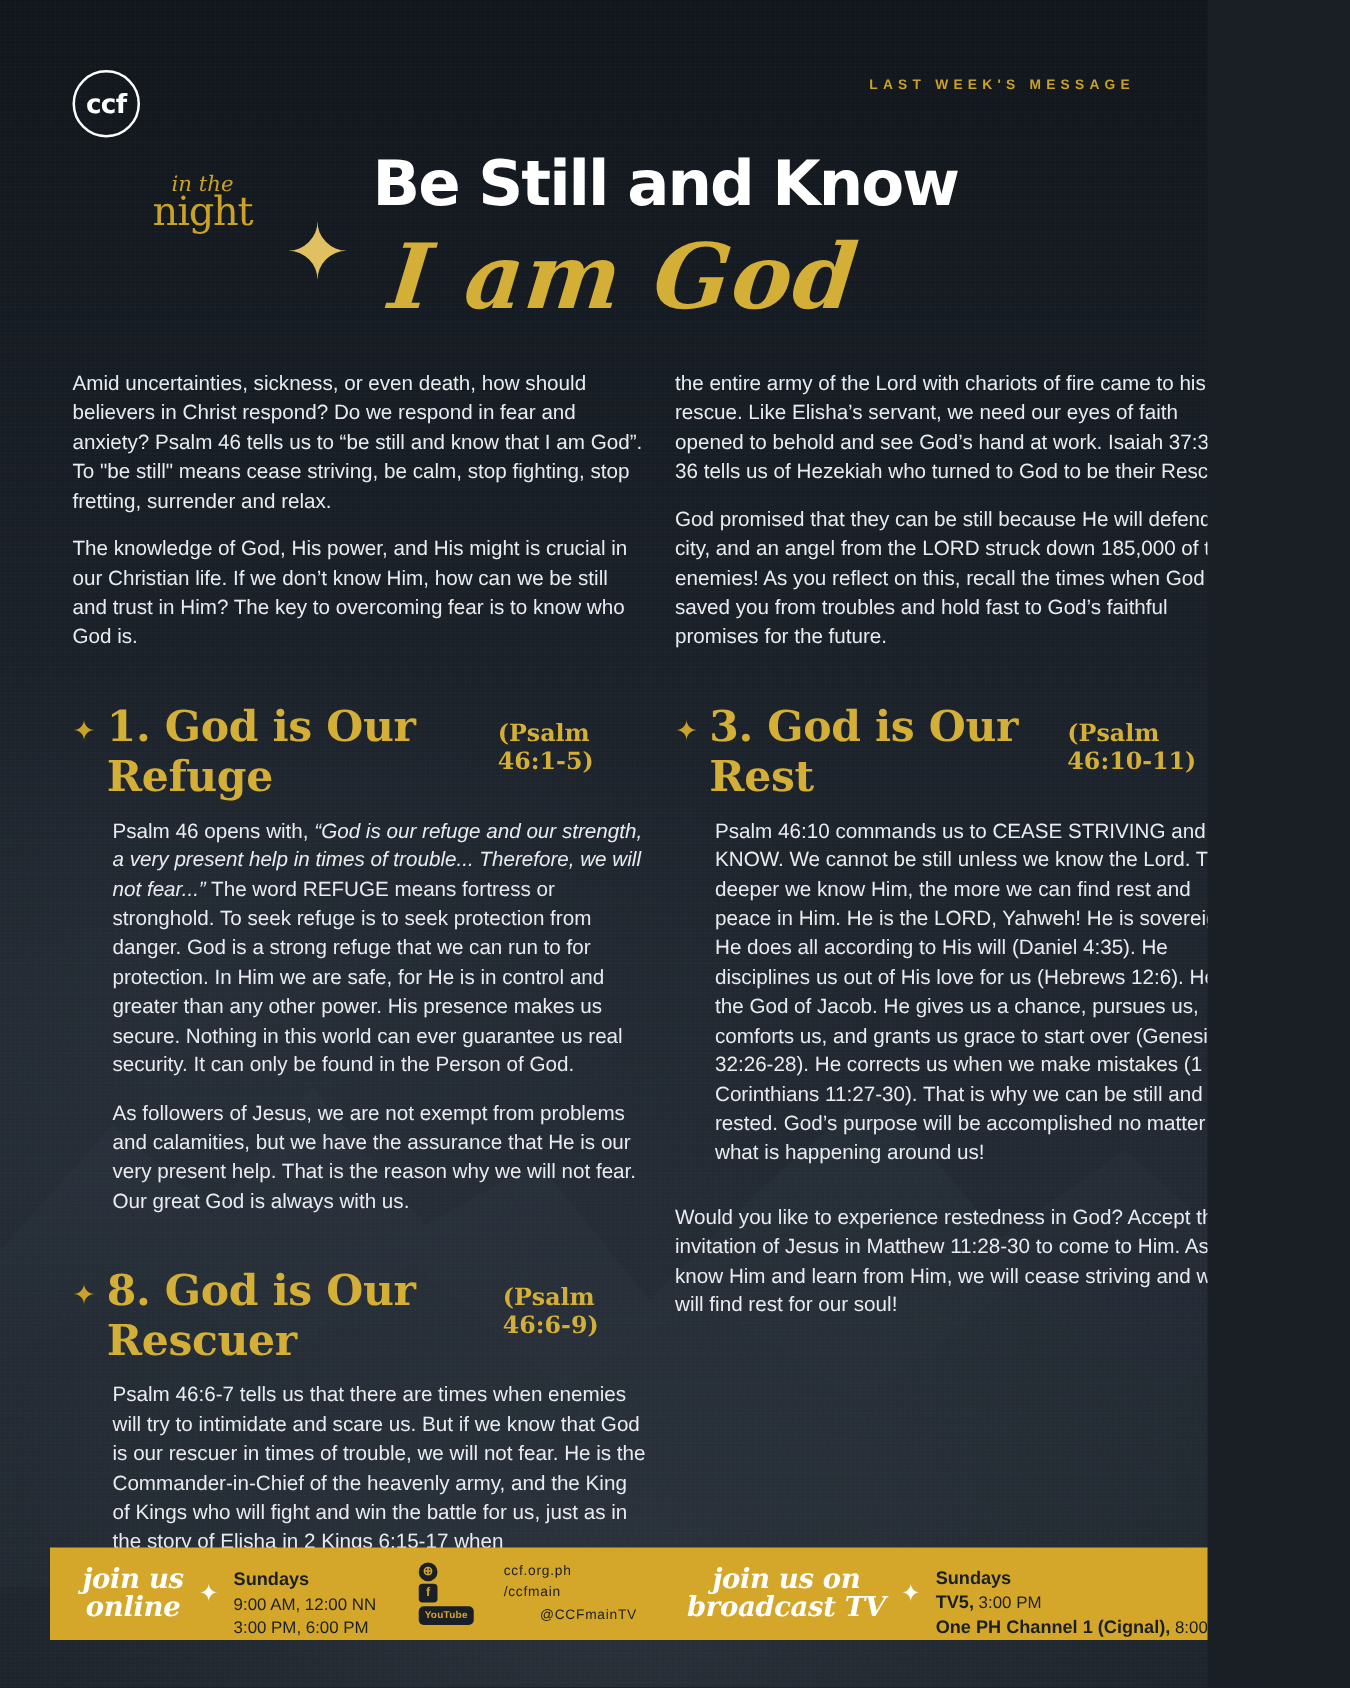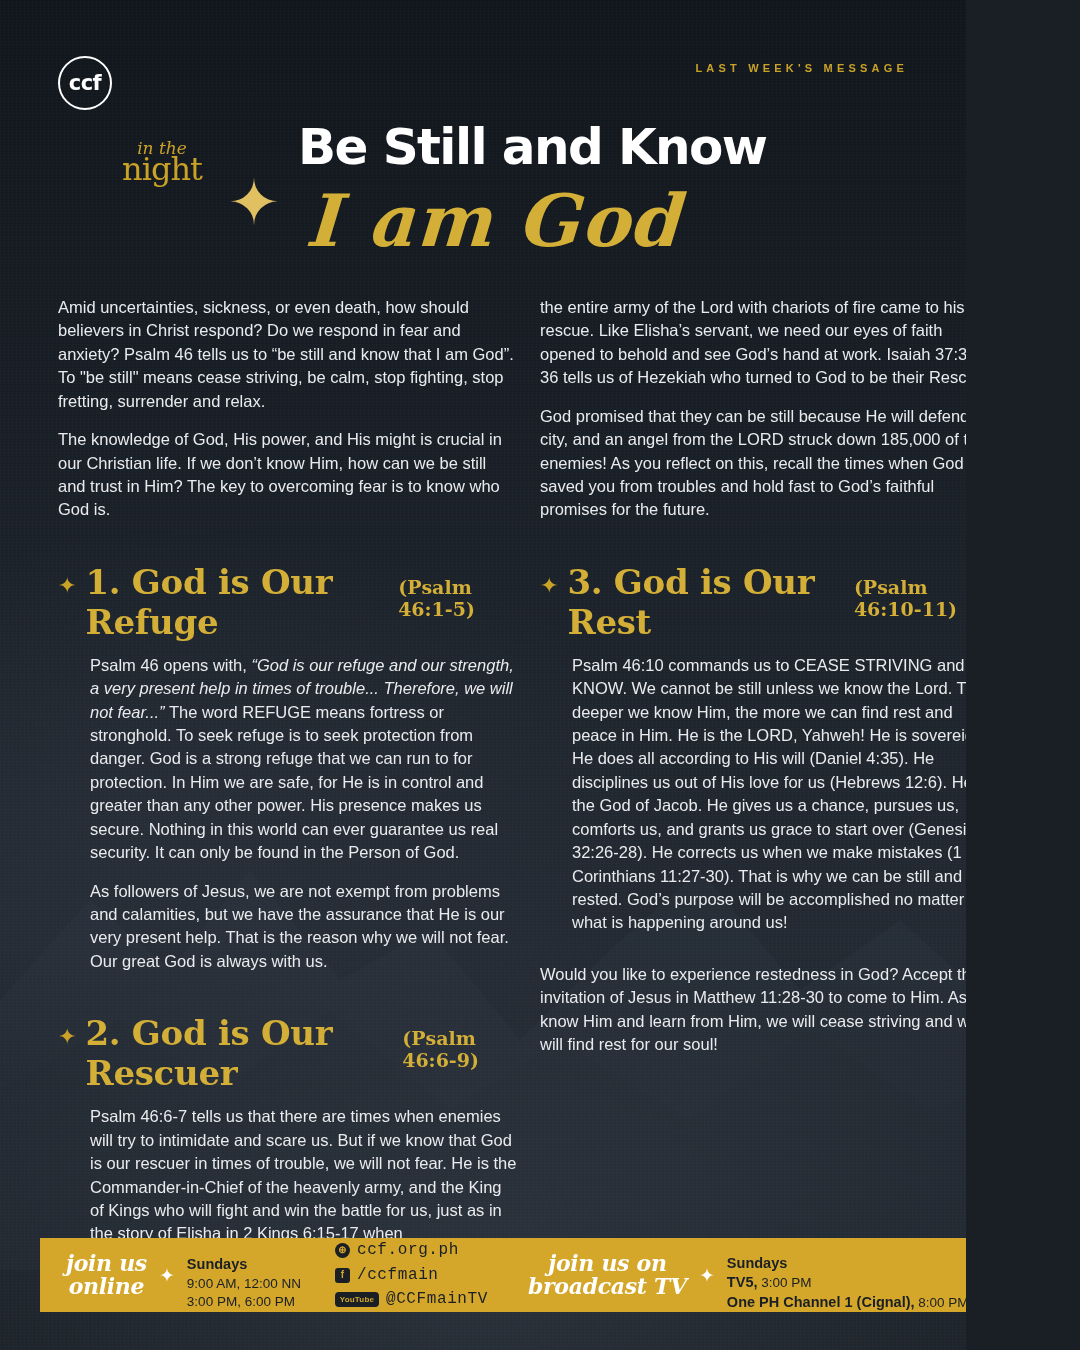--- a/index.html
+++ b/index.html
@@ -199,21 +199,21 @@
   .f-links .row { display: flex; align-items: center; gap: 7px; }
   .f-ic {
     width: 15px; height: 15px;
     display: inline-flex; align-items: center; justify-content: center;
     background: #1a1f26; color: #d4a72a;
     font-size: 10px; font-weight: bold;
     border-radius: 3px;
   }
   .f-ic.circle { border-radius: 50%; }
   .f-ic.yt { width: 44px; border-radius: 4px; font-size: 8px; letter-spacing: 0.2px; }
-  .f-links .mono { font-family: Liberation Mono, monospace; font-size: 16px; letter-spacing: 0.6px; }
+  .f-links .mono { font-family: Liberation Sans, sans-serif; font-size: 11px; letter-spacing: 0.6px; margin-left: 46px; }
   .spacer-b { width: 40px; }
 </style>
 </head>
 <body>
 
 <div class="page">
 
   <svg class="mountains" viewBox="0 0 1080 700" preserveAspectRatio="none">
     <path d="M0,700 L0,430 L90,330 L170,400 L250,300 L340,410 L430,360 L520,470 L610,380 L700,300 L800,420 L900,350 L1000,440 L1080,390 L1080,700 Z" fill="#39424e" opacity="0.55"></path>
     <path d="M0,700 L0,520 L120,450 L220,520 L330,440 L450,540 L560,470 L690,550 L810,460 L930,540 L1080,480 L1080,700 Z" fill="#2b333d" opacity="0.7"></path>
@@ -241,21 +241,21 @@
       <div class="sec">
         <span class="star">✦</span>
         <span class="heading">1. God is Our Refuge</span>
         <span class="ref">(Psalm 46:1-5)</span>
       </div>
       <p class="body indent"><span>Psalm 46 opens with, </span><span class="quote">“God is our refuge and our strength, a very present help in times of trouble... Therefore, we will not fear...”</span><span> The word REFUGE means fortress or stronghold. To seek refuge is to seek protection from danger. God is a strong refuge that we can run to for protection. In Him we are safe, for He is in control and greater than any other power. His presence makes us secure. Nothing in this world can ever guarantee us real security. It can only be found in the Person of God.</span></p>
       <p class="body indent">As followers of Jesus, we are not exempt from problems and calamities, but we have the assurance that He is our very present help. That is the reason why we will not fear. Our great God is always with us.</p>
 
       <div class="sec">
         <span class="star">✦</span>
-        <span class="heading">2. God is Our Rescuer</span>
+        <span class="heading">8. God is Our Rescuer</span>
         <span class="ref">(Psalm 46:6-9)</span>
       </div>
       <p class="body indent">Psalm 46:6-7 tells us that there are times when enemies will try to intimidate and scare us. But if we know that God is our rescuer in times of trouble, we will not fear. He is the Commander-in-Chief of the heavenly army, and the King of Kings who will fight and win the battle for us, just as in the story of Elisha in 2 Kings 6:15-17 when</p>
     </div>
 
     <div class="col col-right">
       <p class="body">the entire army of the Lord with chariots of fire came to his rescue. Like Elisha’s servant, we need our eyes of faith opened to behold and see God’s hand at work. Isaiah 37:33-36 tells us of Hezekiah who turned to God to be their Rescuer.</p>
       <p class="body">God promised that they can be still because He will defend the city, and an angel from the LORD struck down 185,000 of their enemies! As you reflect on this, recall the times when God has saved you from troubles and hold fast to God’s faithful promises for the future.</p>
 
       <div class="sec">

